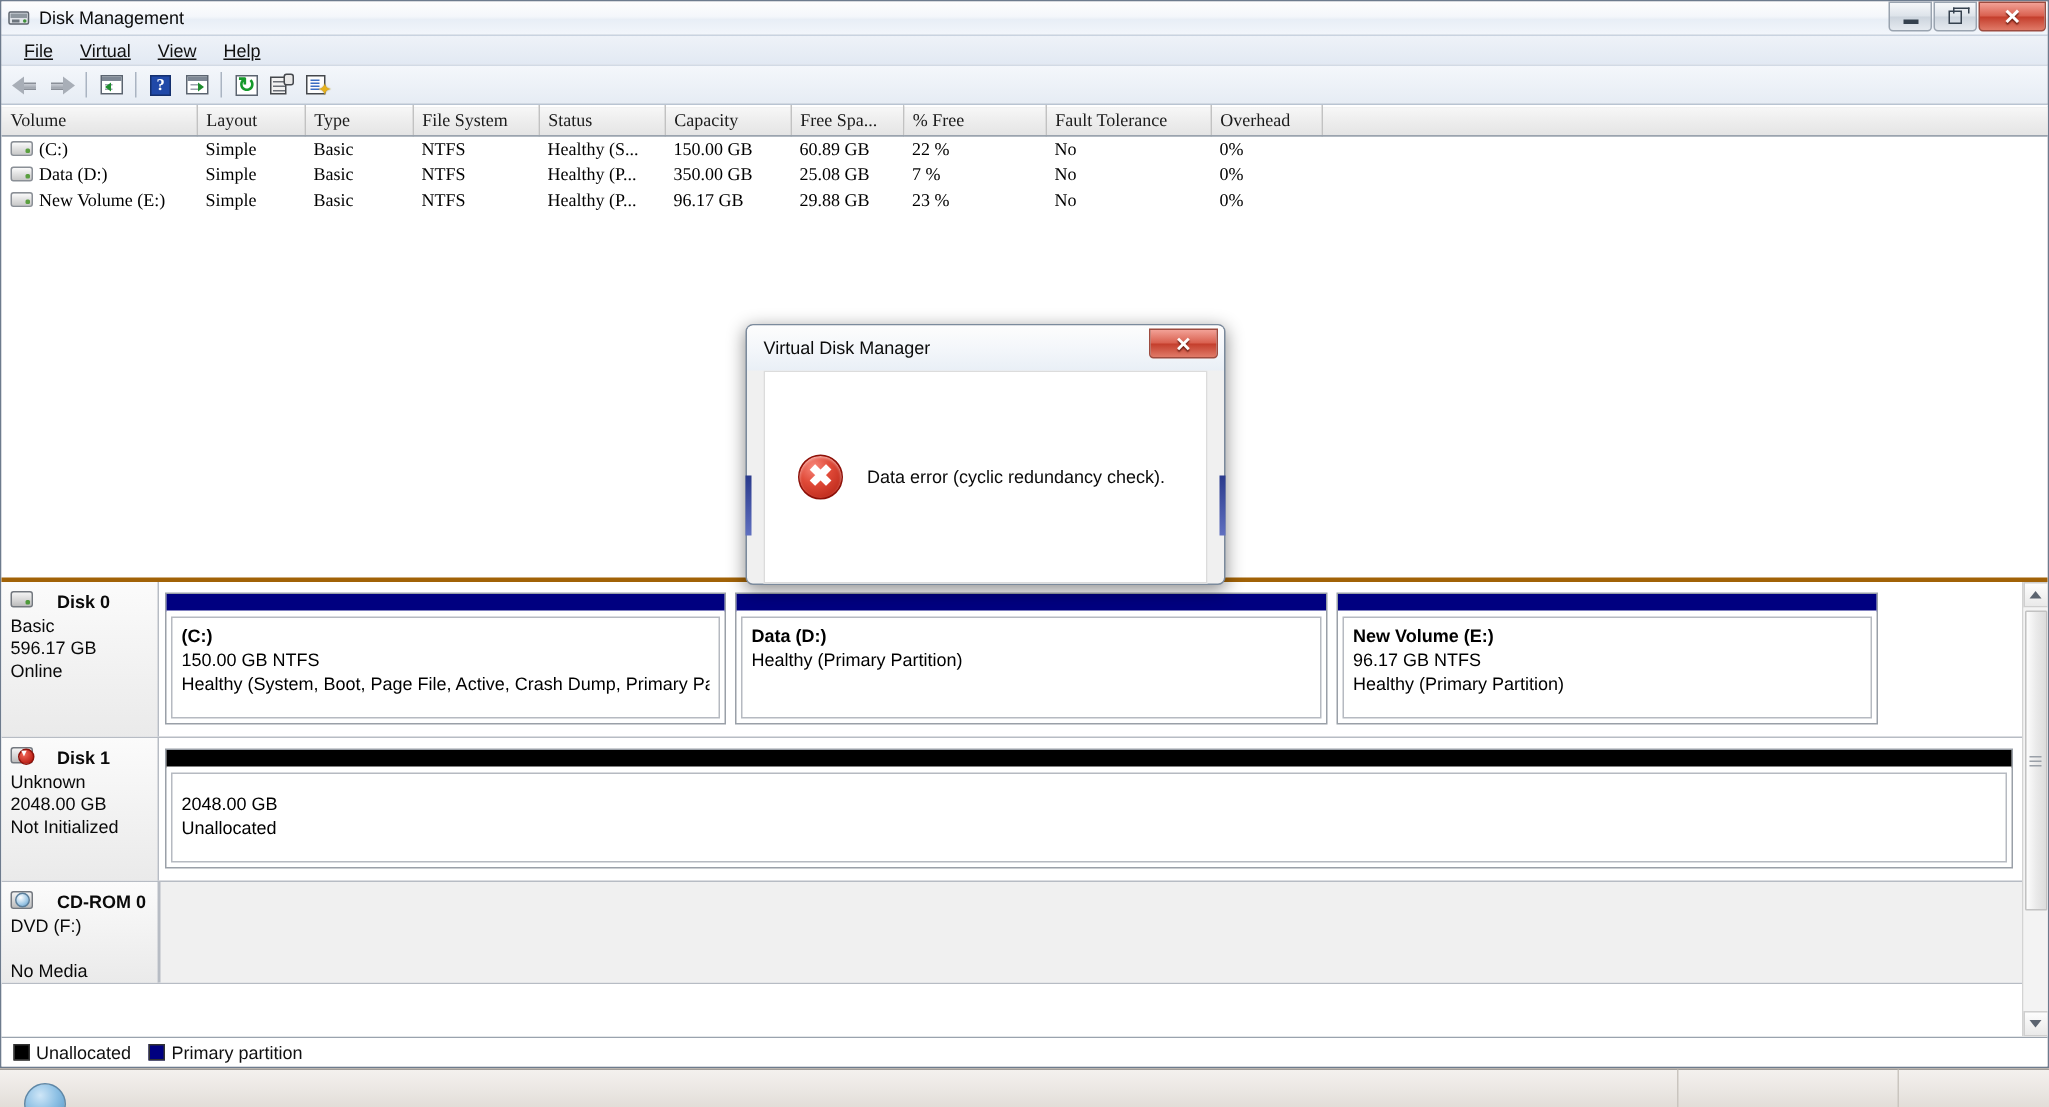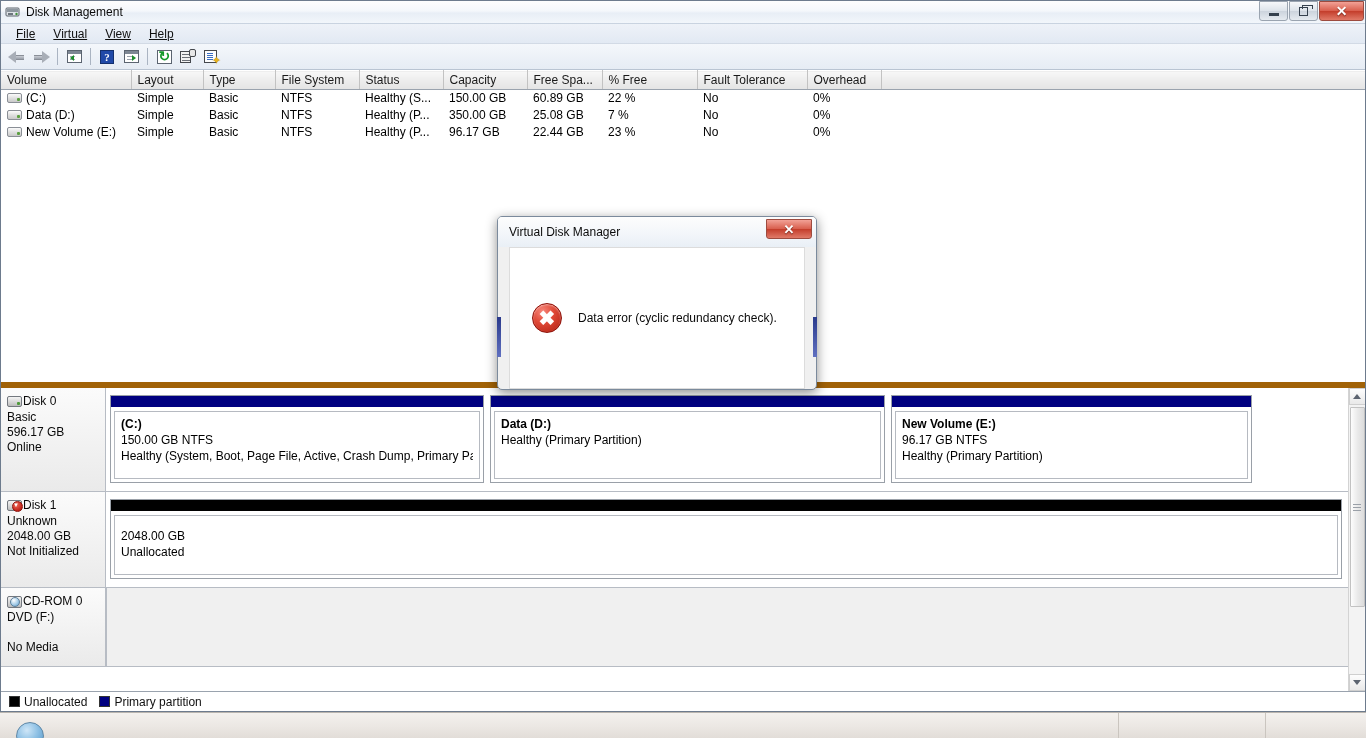--- a/index.html
+++ b/index.html
@@ -169,23 +169,24 @@
   }
   .ico-rescan .star {
     position:absolute; right:-1px; bottom:-2px; color:#e8b21c;
     font-size:11px; line-height:1; text-shadow:0 0 1px #8a6a08;
   }
 
   
   #list-pane {
     height: 318px; min-height:318px;
     background:#ffffff;
-    border-bottom: 6px solid #a16207;
+    border-bottom: 3px solid #a16207;
     position: relative;
     overflow: hidden;
+    font-family: Liberation Serif, serif;
   }
   table.vol {
     border-collapse: collapse; width: 1366px; table-layout: fixed;
   }
   table.vol th {
     background: linear-gradient(180deg,#f7f7f7 0%,#ededed 50%,#e4e4e4 100%);
     border-right: 1px solid #c2c2c2;
     border-bottom: 1px solid #9aa3ae;
     border-top: 1px solid #ffffff;
     font-weight: normal; font-size: 12px; color:#1a1a1a;
@@ -220,21 +221,21 @@
     background: #ffffff;
   }
   .disk-head {
     width: 105px; min-width:105px;
     background: linear-gradient(180deg,#fbfbfb 0%,#eaeaea 100%);
     border-right: 1px solid #b7bcc4;
     padding: 6px 4px 4px 6px;
     font-size: 12px; color:#0a0a0a; line-height: 15px;
   }
   .disk-head .dtitle {
-    font-weight: normal; display:flex; align-items:center; gap:1px;
+    font-weight: bold; display:flex; align-items:flex-start; gap:16px;
     margin-bottom:1px;
   }
   .disk-body { flex: 1; padding: 7px 6px 8px 4px; display:flex; gap:6px; }
 
   
   .ico-disk {
     width:15px; height:11px; position:relative; flex:none;
     background: linear-gradient(180deg,#f4f4f4 0%,#dadada 50%,#bcbcbc 100%);
     border:1px solid #73787f; border-radius:2px;
   }
@@ -555,21 +556,21 @@
           <td>0%</td>
           <td></td>
         </tr>
         <tr>
           <td class="volcell"><span class="drv-ico"></span><span>New Volume (E:)</span></td>
           <td>Simple</td>
           <td>Basic</td>
           <td>NTFS</td>
           <td>Healthy (P...</td>
           <td>96.17 GB</td>
-          <td>22.44 GB</td>
+          <td>29.88 GB</td>
           <td>23 %</td>
           <td>No</td>
           <td>0%</td>
           <td></td>
         </tr>
       </tbody>
     </table>
   </div>
 
   <div id="graph-pane">
@@ -626,21 +627,21 @@
           <div class="part unalloc" style="flex:1">
             <div class="cap"></div>
             <div class="inner">
               <div class="pline" style="margin-top:8px">2048.00 GB</div>
               <div class="pline">Unallocated</div>
             </div>
           </div>
         </div>
       </div>
 
-      <div class="disk-row" style="height:79px">
+      <div class="disk-row" style="height:68px">
         <div class="disk-head">
           <div class="dtitle">
             <span class="ico-cd"></span>
             <span>CD-ROM 0</span>
           </div>
           <div>DVD (F:)</div>
           <div style="height:15px">&nbsp;</div>
           <div>No Media</div>
         </div>
         <div class="empty-body"></div>

